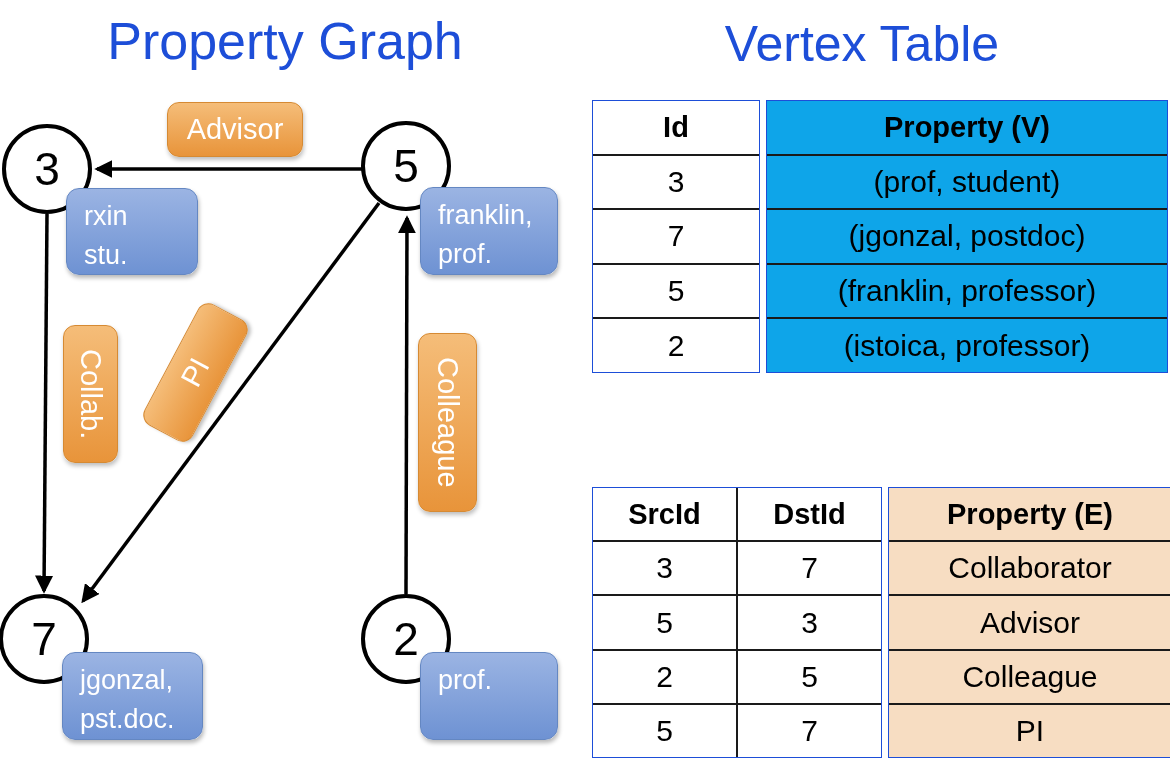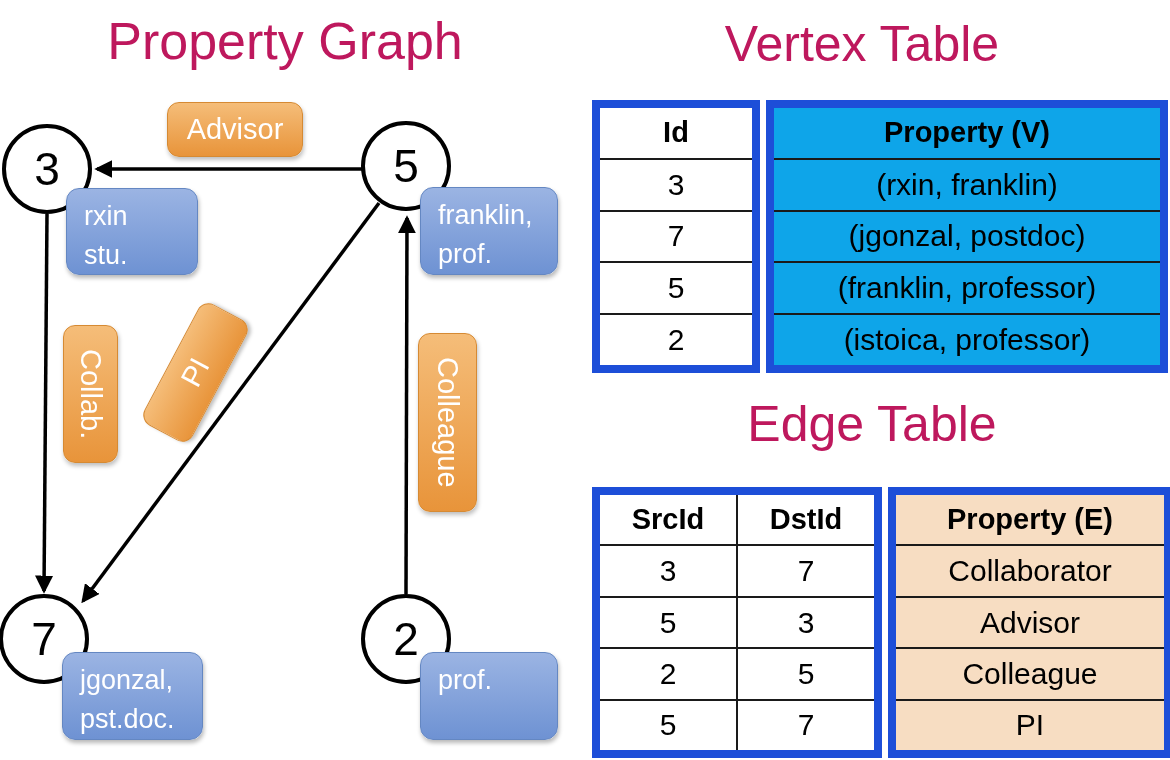--- a/index.html
+++ b/index.html
@@ -2,21 +2,21 @@
 <html><head>
 <meta charset="utf-8">
 <style>
   * { margin:0; padding:0; box-sizing:border-box; }
   html,body { background:#ffffff; }
   #stage {
     position:relative; width:1170px; height:760px; background:#ffffff;
     font-family:"Liberation Sans", sans-serif; overflow:hidden;
   }
   .title {
-    position:absolute; text-align:center; font-weight:300; color:#be185d;
+    position:absolute; text-align:center; font-weight:300; color:#1d4ed8;
     font-size:52px; letter-spacing:0px; line-height:1.05;
   }
   #graph-title  { left:40px;  top:14px;  width:490px; }
   #vertex-title { left:592px; top:18px;  width:540px; font-size:50px; }
   #edge-title   { left:592px; top:398px; width:560px; font-size:50px; }
 
   
   .node {
     position:absolute; width:90px; height:90px; border-radius:50%;
     background:#ffffff; border:4px solid #000; z-index:2;
@@ -62,21 +62,21 @@
   }
 
   
   #edges { position:absolute; left:0; top:0; z-index:1; }
 
   
   .tbl-wrap { position:absolute; display:flex; gap:6px; }
   #vertex-table { left:592px; top:100px; width:576px; height:273px; }
   #edge-table   { left:592px; top:487px; width:580px; height:271px; }
   .subtbl {
-    display:flex; flex-direction:column; border:8px solid #1d4ed8; background:#fff;
+    display:flex; flex-direction:column; border:1px solid #1d4ed8; background:#fff;
   }
   .subtbl .cell {
     flex:1; display:flex; align-items:center; justify-content:center;
     font-size:30px; font-weight:300; color:#000; border-top:2px solid #1a1a1a;
   }
   .subtbl .cell:first-child, .subtbl .row:first-child { border-top:none; }
   .subtbl .row { flex:1; display:flex; border-top:2px solid #1a1a1a; }
   .subtbl .row .cell { flex:1; border-top:none; }
   .subtbl .row .cell + .cell { border-left:2px solid #1a1a1a; }
   .cell.hdr { font-weight:700; font-size:29px; }
@@ -87,21 +87,20 @@
   #et-prop { flex:1; }
   #et-prop .cell { background:#f7ddc2; }
 </style>
 </head>
 <body>
 
 <div id="stage">
 
   <div class="title" id="graph-title">Property Graph</div>
   <div class="title" id="vertex-title">Vertex Table</div>
-  <div class="title" id="edge-title">Edge Table</div>
 
   <svg id="edges" width="1170" height="760">
     <defs>
       <marker id="arrow" viewBox="0 0 10 10" refX="8.5" refY="5" markerWidth="5.2" markerHeight="5.2" orient="auto-start-reverse">
         <path d="M0 0 L10 5 L0 10 z" fill="#000"></path>
       </marker>
     </defs>
     <line x1="362" y1="169" x2="97" y2="169" stroke="#000" stroke-width="3.5" marker-end="url(#arrow)"></line>
     <line x1="47" y1="214" x2="44" y2="591" stroke="#000" stroke-width="3.5" marker-end="url(#arrow)"></line>
     <line x1="379" y1="203" x2="83" y2="601" stroke="#000" stroke-width="3.5" marker-end="url(#arrow)"></line>
@@ -145,21 +144,21 @@
   <div class="tbl-wrap" id="vertex-table">
     <div class="subtbl" id="vt-id">
       <div class="cell hdr">Id</div>
       <div class="cell">3</div>
       <div class="cell">7</div>
       <div class="cell">5</div>
       <div class="cell">2</div>
     </div>
     <div class="subtbl" id="vt-prop">
       <div class="cell hdr">Property (V)</div>
-      <div class="cell">(rxin, franklin)</div>
+      <div class="cell">(prof, student)</div>
       <div class="cell">(jgonzal, postdoc)</div>
       <div class="cell">(franklin, professor)</div>
       <div class="cell">(istoica, professor)</div>
     </div>
   </div>
 
   <div class="tbl-wrap" id="edge-table">
     <div class="subtbl" id="et-src">
       <div class="row">
         <div class="cell hdr">SrcId</div>

